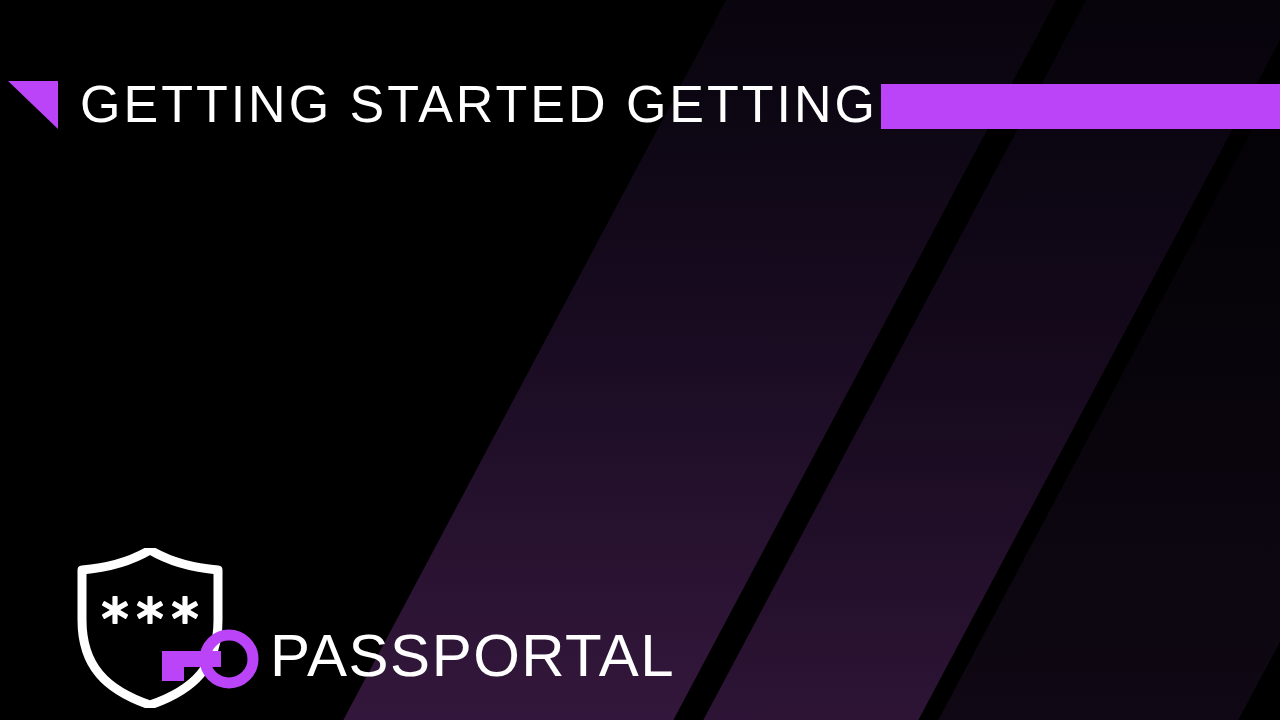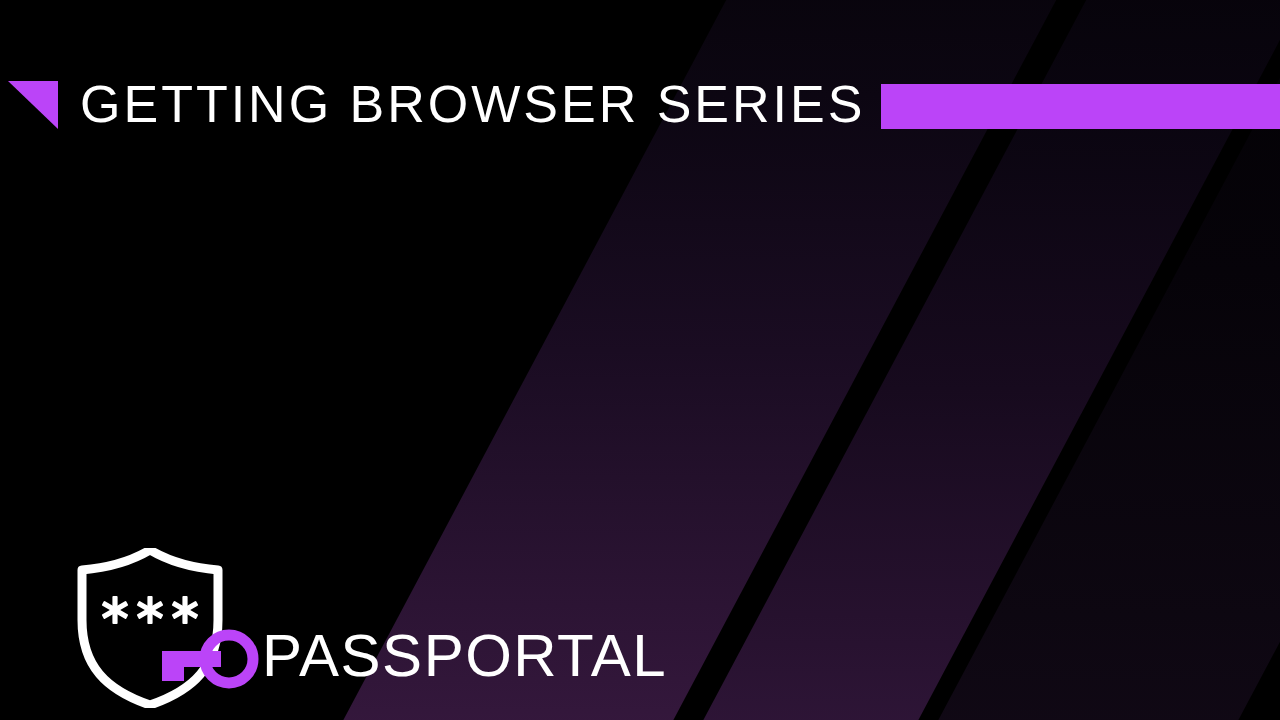--- a/index.html
+++ b/index.html
@@ -123,21 +123,21 @@
     height: 160px;
     display: flex;
     align-items: center;
   }
   #logo-mark {
     width: 190px;
     height: 160px;
     flex: none;
   }
   #logo-wordmark {
-    margin-left: 0;
+    margin-left: 8px;
     font-size: 60px;
     font-weight: 400;
     letter-spacing: 1.5px;
     color: #ffffff;
     white-space: nowrap;
     line-height: 60px;
     position: relative;
     top: 28px;
   }
 </style>
@@ -153,21 +153,21 @@
   </div>
 
   <div id="eyebrow-row">
 
     <div id="eyebrow-triangle">
       <svg width="50" height="48" viewBox="0 0 50 48" xmlns="http://www.w3.org/2000/svg">
         <polygon points="0,0 50,0 50,48" fill="#bb44f8"></polygon>
       </svg>
     </div>
 
-    <div id="eyebrow-text">GETTING BROWSER SERIES</div>
+    <div id="eyebrow-text">GETTING STARTED GETTING</div>
 
     <div id="eyebrow-bar"></div>
   </div>
 
 
   <div id="logo-lockup">
 
     <div id="logo-mark">
       <svg width="190" height="160" viewBox="0 0 190 160" xmlns="http://www.w3.org/2000/svg">
 

